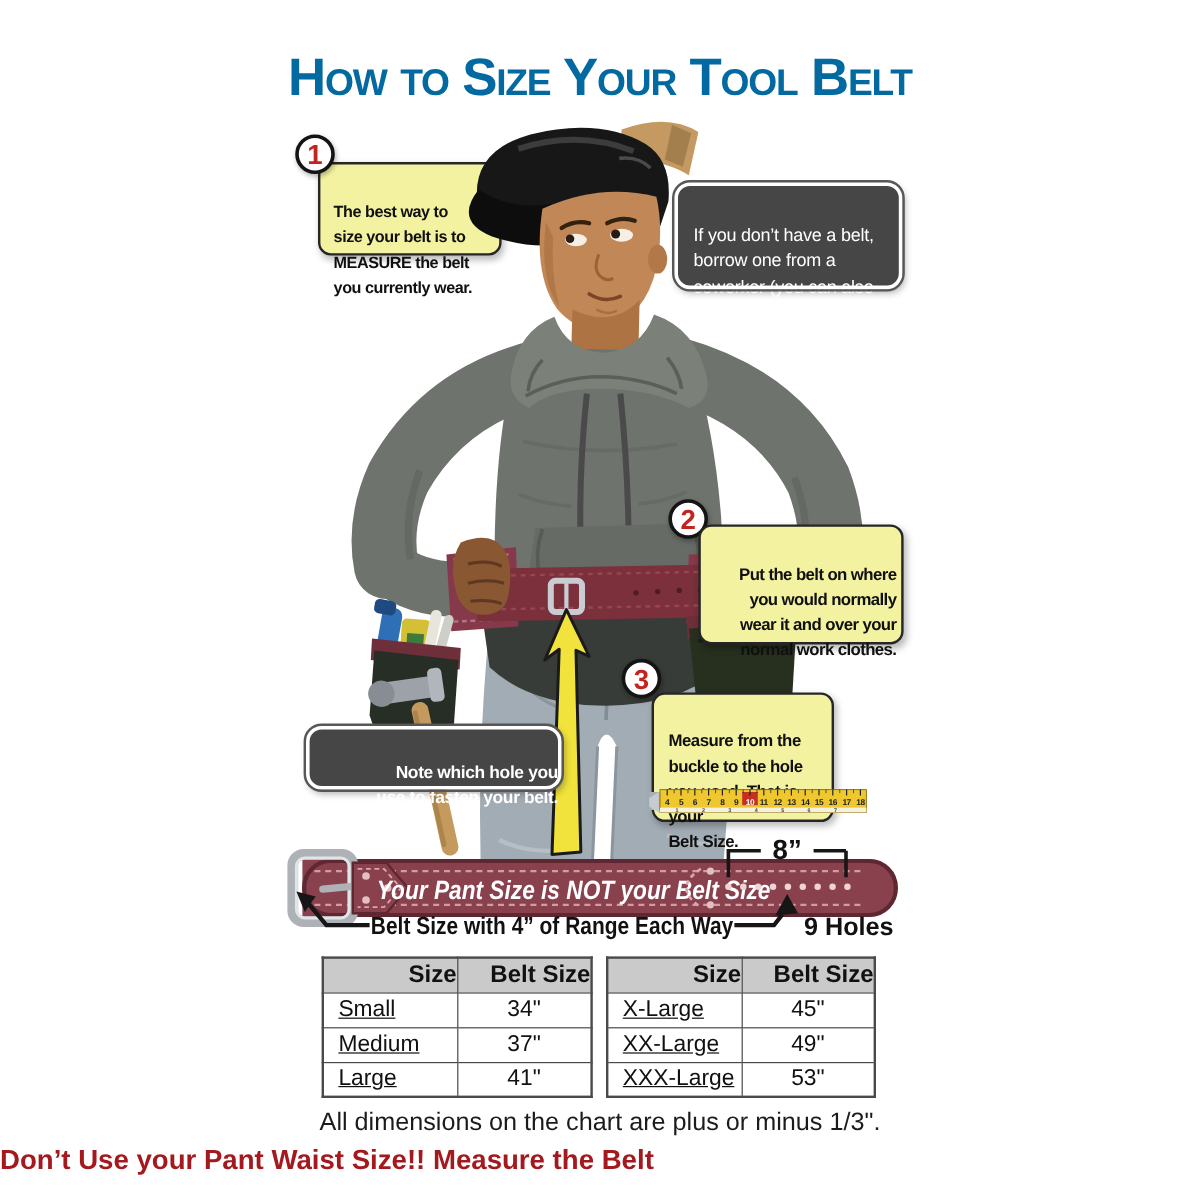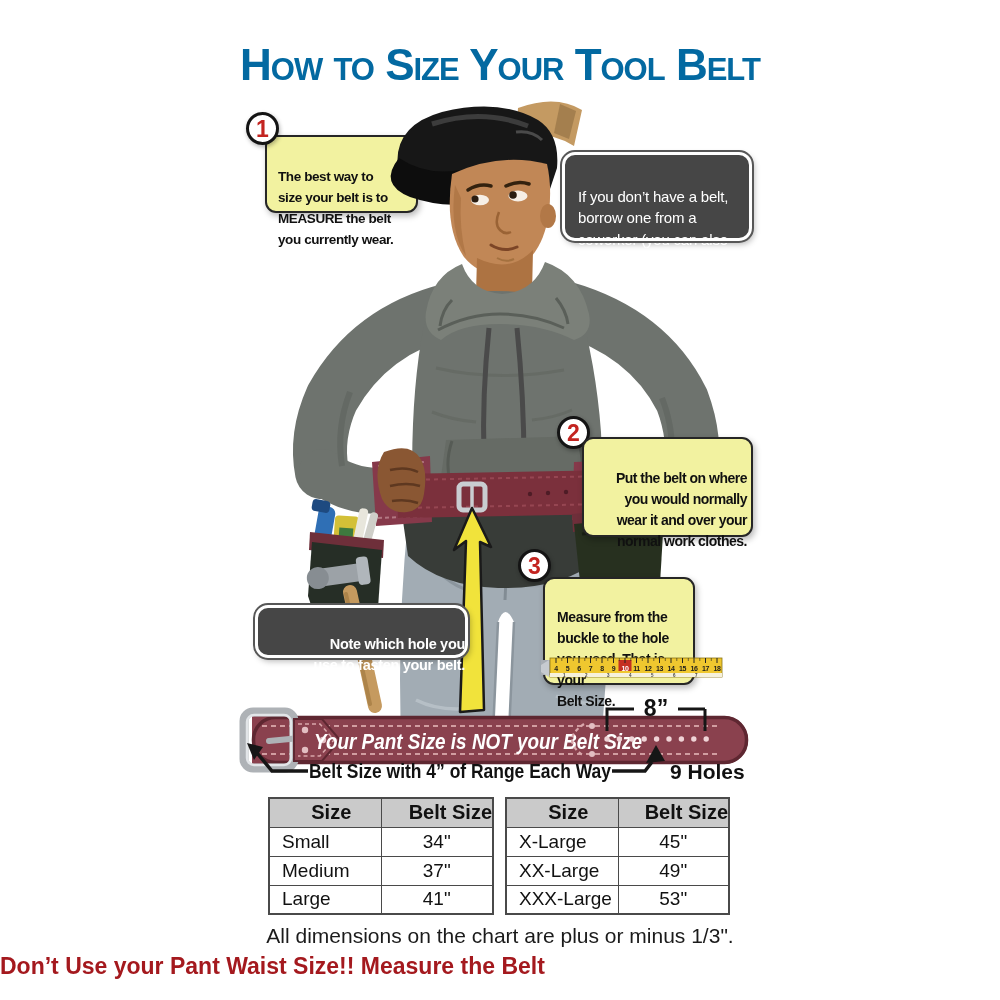--- a/index.html
+++ b/index.html
@@ -37,23 +37,23 @@
   #circle3{left:518px;top:549px;}
 
   .tape-svg{position:absolute;left:-5px;bottom:2px;width:184px;height:24px;}
 
   table.size-table{position:absolute;border-collapse:collapse;background:#fff;
     border:2px solid #4a4a4a;table-layout:fixed;}
   #table-left{left:268px;top:797px;width:224px;}
   #table-right{left:505px;top:797px;width:223px;}
   .size-table th,.size-table td{border:1.5px solid #4a4a4a;height:29px;box-sizing:border-box;
     font-size:19px;padding:0;}
-  .size-table th{background:#CACACA;font-weight:bold;text-align:center;padding-left:12px;font-size:20px;}
+  .size-table th{background:#CACACA;font-weight:bold;text-align:right;padding-left:12px;font-size:20px;}
   .size-table th.col-belt{text-align:right;padding-left:0;}
-  .size-table td.col-size{text-align:left;padding-left:12px;}
+  .size-table td.col-size{text-align:left;padding-left:12px;text-decoration:underline;}
   .size-table td.col-belt{text-align:center;}
 
   .footer-note{position:absolute;top:924px;left:0;width:100%;text-align:center;
     font-size:21px;color:#1b1b1b;}
   .footer-warning{position:absolute;top:953px;left:0;width:100%;text-align:left;
     font-size:23px;font-weight:bold;color:#A4191E;}
 </style>
 </head>
 <body>
 

